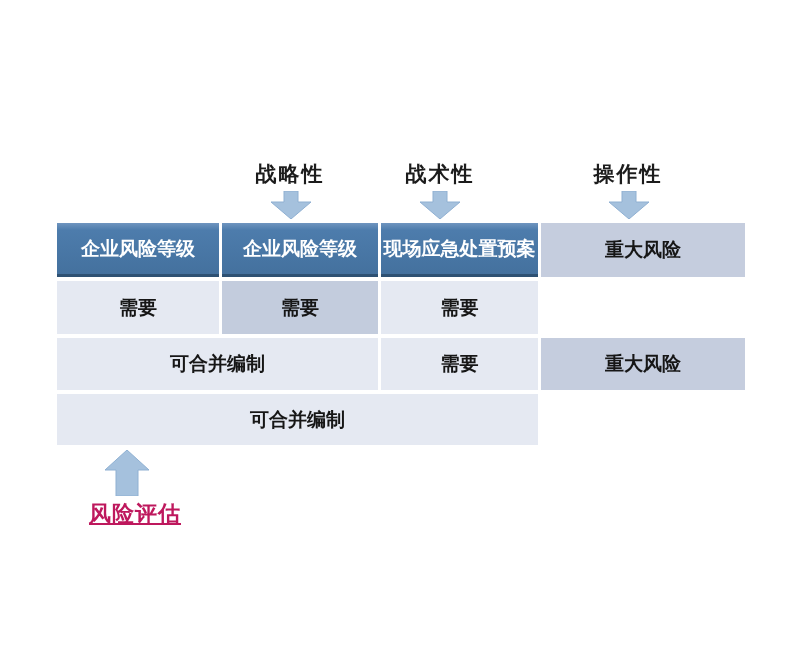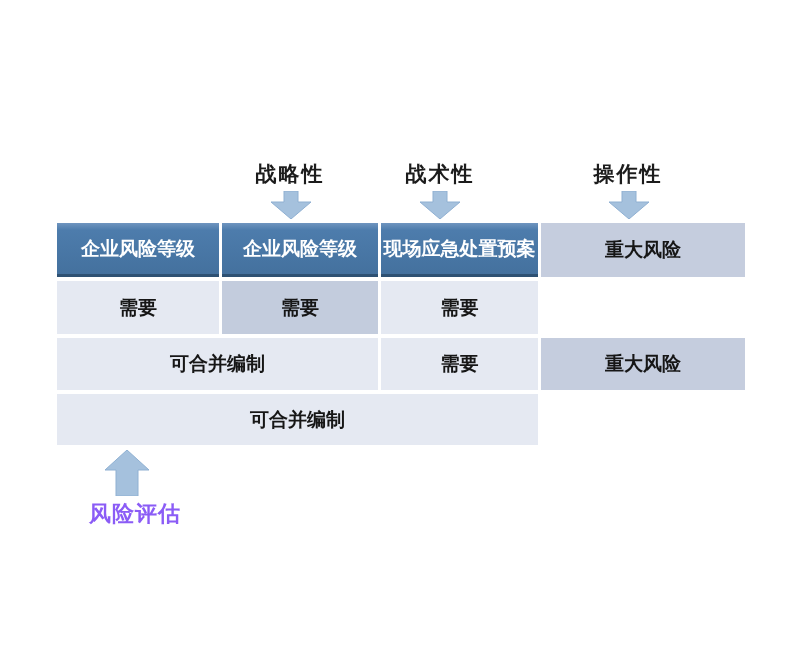--- a/index.html
+++ b/index.html
@@ -126,15 +126,15 @@
     <div class="cell value span2">可合并编制</div>
     <div class="cell value">需要</div>
 
     <div class="cell level">重大风险</div>
     <div class="cell value span3">可合并编制</div>
   </div>
 
   <svg class="up-arrow" viewBox="0 0 44 46">
     <polygon points="22,0 44,20 33,20 33,46 11,46 11,20 0,20" fill="#a5c1dd" stroke="#8fb0d2" stroke-width="1"></polygon>
   </svg>
-  <div class="bottom-label" style="color:#8b5cf6;">风险评估</div>
+  <div class="bottom-label" style="color:#be185d;text-decoration:underline;">风险评估</div>
 
 </div>
 
 </body></html>

